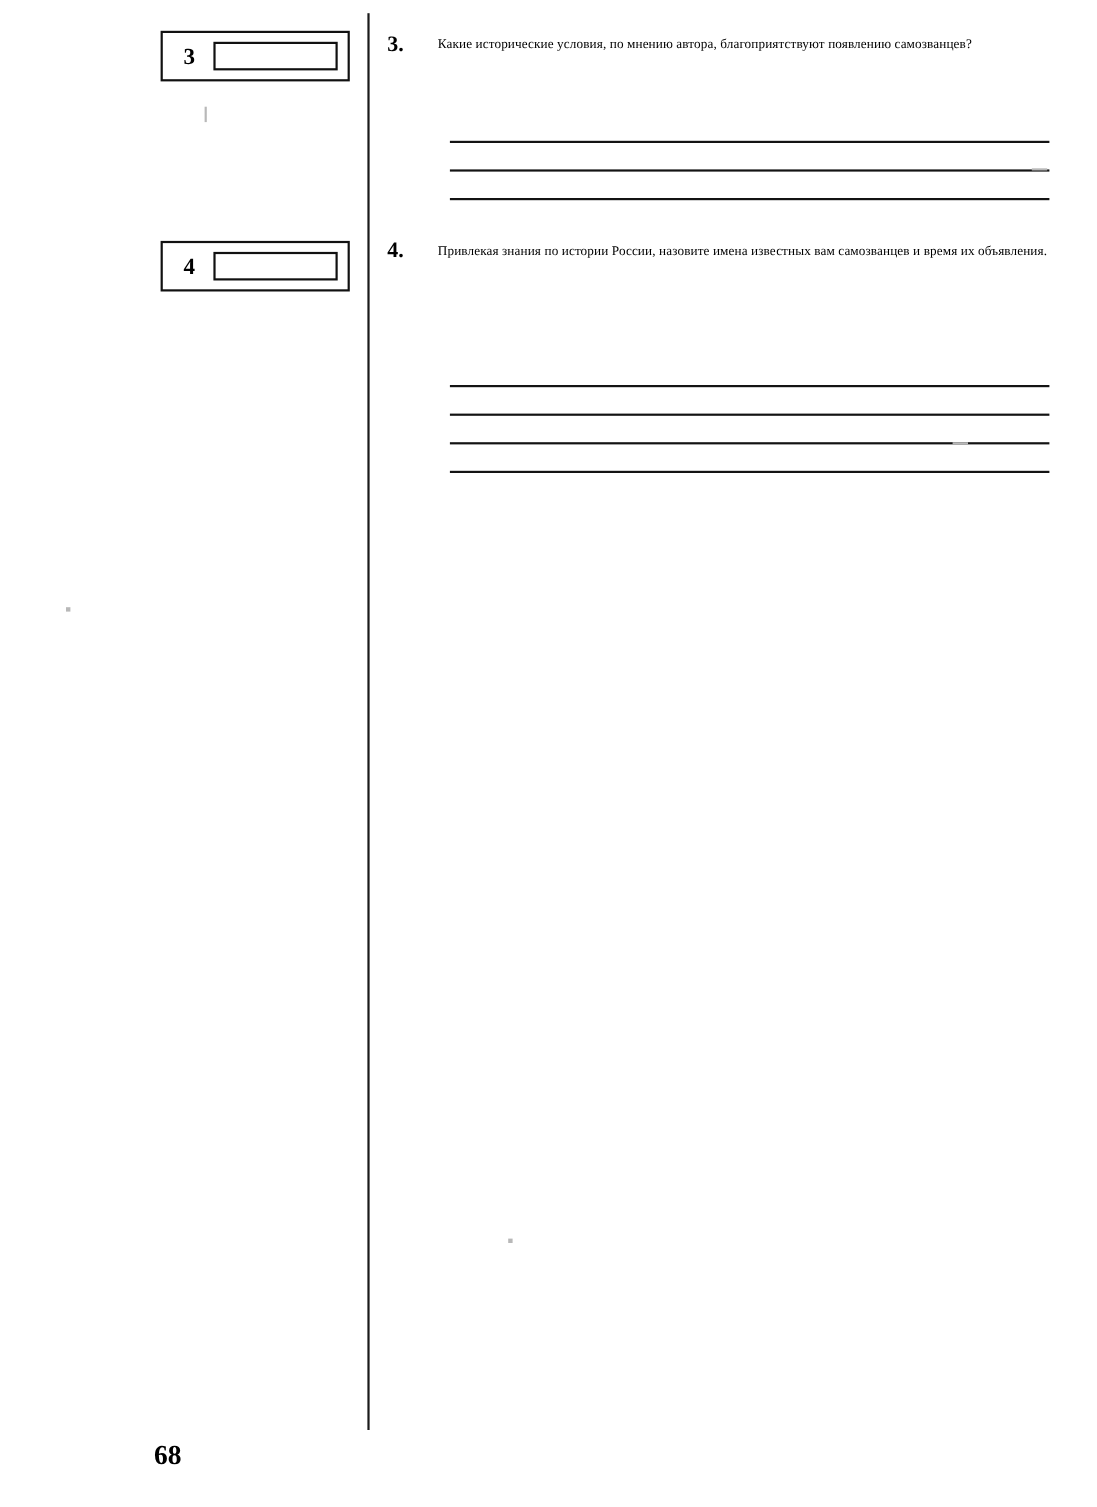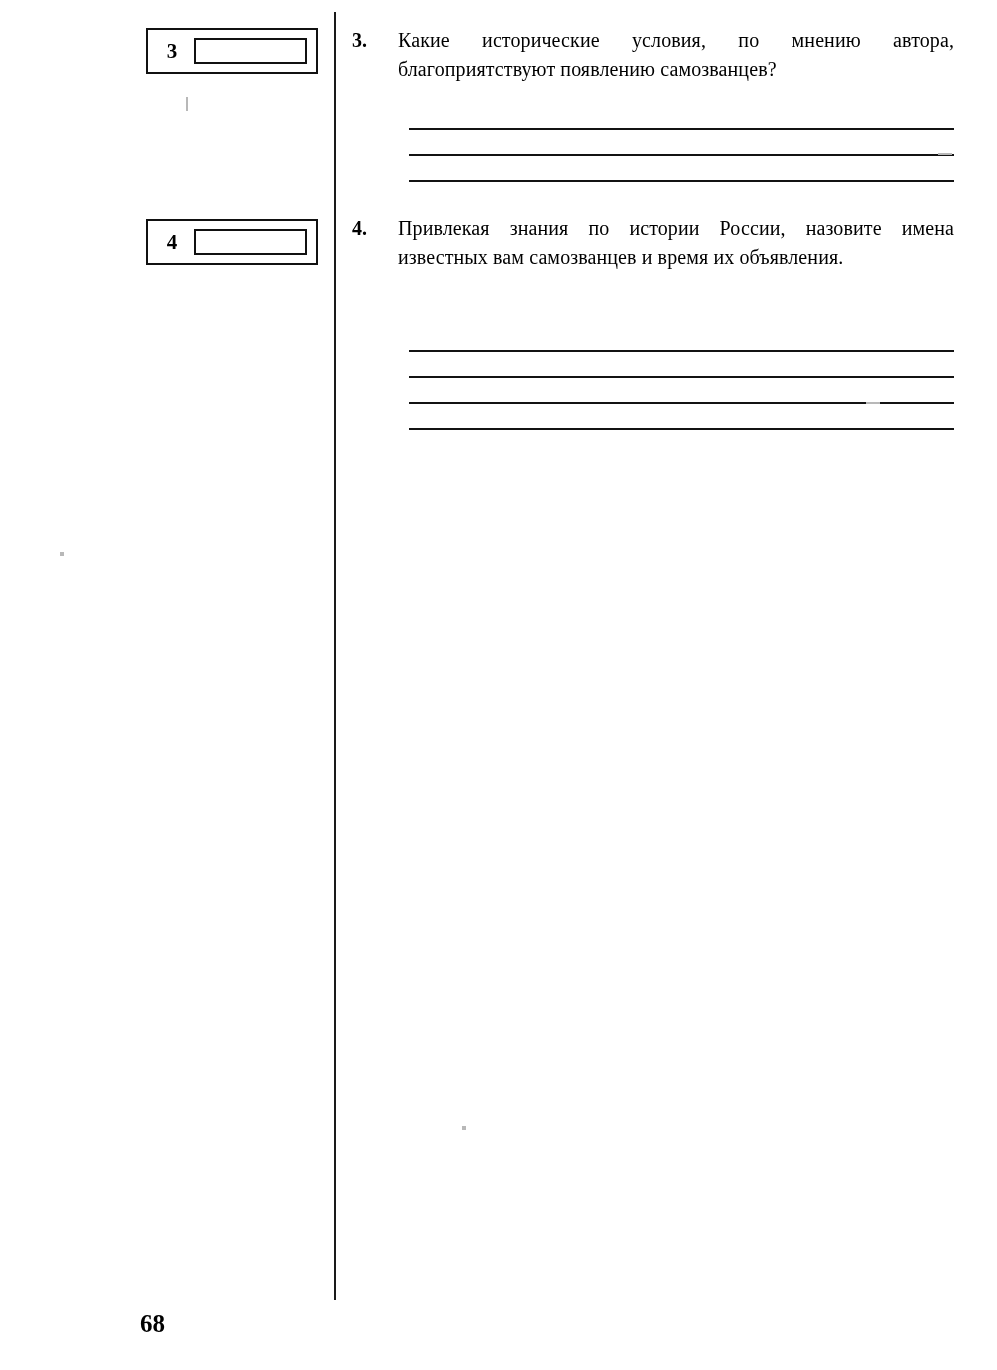--- a/index.html
+++ b/index.html
@@ -75,21 +75,21 @@
   }
   .q-num {
     width: 46px;
     flex: 0 0 46px;
     font-weight: bold;
     font-size: 20px;
     line-height: 29px;
   }
   .q-text {
     flex: 1;
-    font-size: 20px;
+    font-size: 12px;
     line-height: 29px;
     text-align: justify;
     text-justify: inter-word;
     letter-spacing: 0.1px;
   }
 
   
   .answer-lines {
     position: absolute;
     left: 409px;

